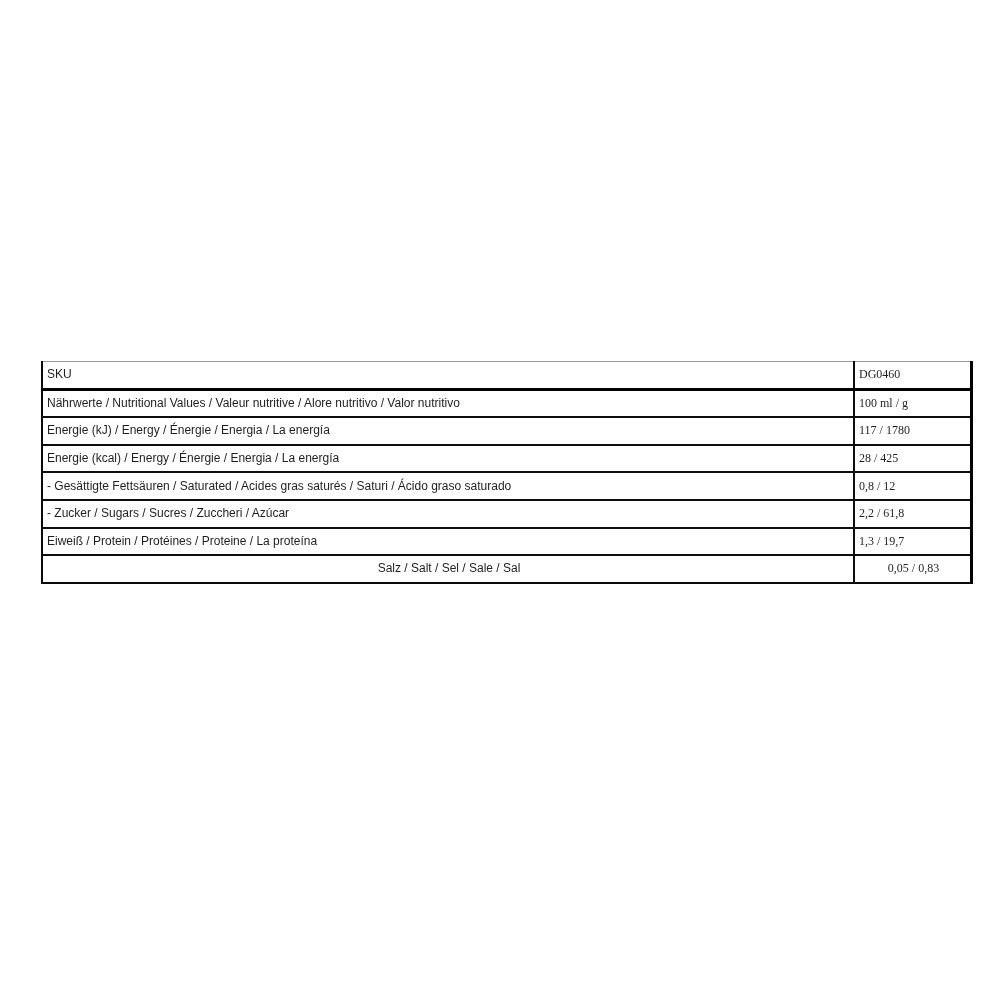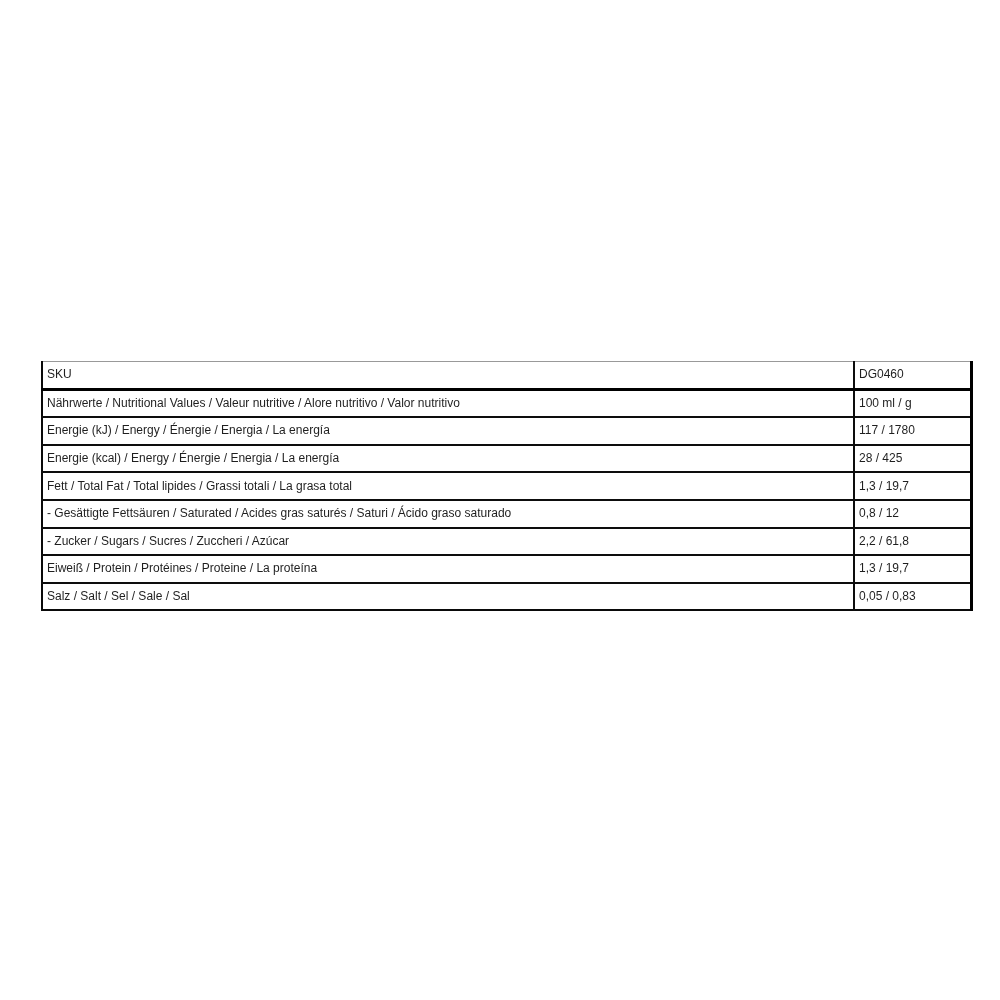--- a/index.html
+++ b/index.html
@@ -36,26 +36,28 @@
     vertical-align: middle;
     border-bottom: 2px solid #0d0d0d;
     color: #1f1f1f;
   }
   table.nutri-table td.label-cell {
     width: 804px;
     border-right: 2px solid #0d0d0d;
   }
   table.nutri-table td.value-cell {
     width: 109px;
+    font-family: Liberation Serif, serif;
   }
   table.nutri-table tr.sku-row td {
     border-bottom: 3px solid #000000;
   }
   table.nutri-table tr:last-child td {
     border-bottom: none;
+    text-align: center;
   }
 </style>
 </head>
 <body>
 
 <table class="nutri-table">
   <tbody>
     <tr class="sku-row">
       <td class="label-cell">SKU</td>
       <td class="value-cell">DG0460</td>
@@ -66,24 +68,20 @@
     </tr>
     <tr>
       <td class="label-cell">Energie (kJ) / Energy / Énergie / Energia / La energía</td>
       <td class="value-cell">117 / 1780</td>
     </tr>
     <tr>
       <td class="label-cell">Energie (kcal) / Energy / Énergie / Energia / La energía</td>
       <td class="value-cell">28 / 425</td>
     </tr>
     <tr>
-      <td class="label-cell">Fett / Total Fat / Total lipides / Grassi totali / La grasa total</td>
-      <td class="value-cell">1,3 / 19,7</td>
-    </tr>
-    <tr>
       <td class="label-cell">- Gesättigte Fettsäuren / Saturated / Acides gras saturés / Saturi / Ácido graso saturado</td>
       <td class="value-cell">0,8 / 12</td>
     </tr>
     <tr>
       <td class="label-cell">- Zucker / Sugars / Sucres / Zuccheri / Azúcar</td>
       <td class="value-cell">2,2 / 61,8</td>
     </tr>
     <tr>
       <td class="label-cell">Eiweiß / Protein / Protéines / Proteine / La proteína</td>
       <td class="value-cell">1,3 / 19,7</td>

